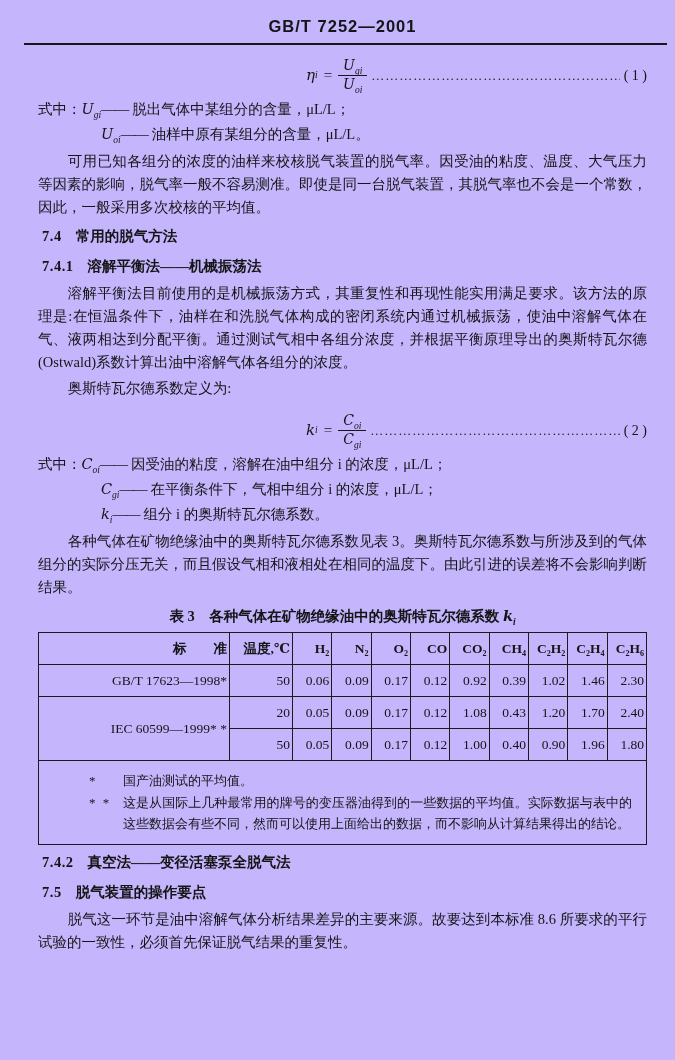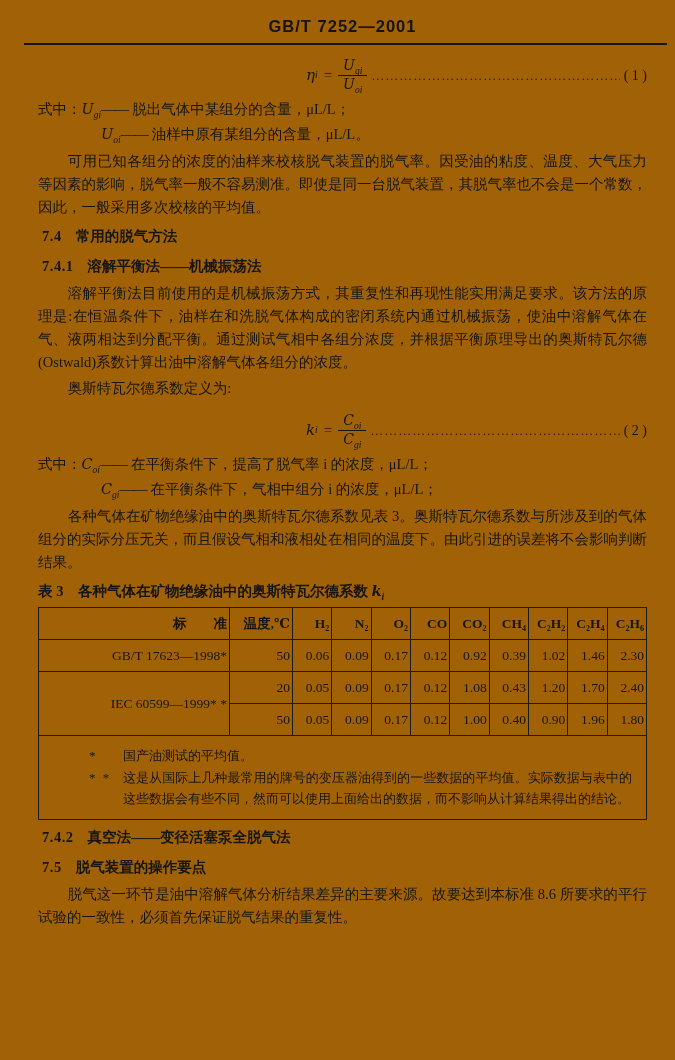--- a/index.html
+++ b/index.html
@@ -1,20 +1,20 @@
 <!DOCTYPE html>
 <html><head>
 <meta charset="utf-8">
 <style>
   html,body{margin:0;padding:0;background:#e8e8e8;}
   .page{
     position:relative;
     width:675px;height:1060px;
     margin:0 auto;
-    background:#a16207;
+    background:#c4b5fd;
     color:#151515;
     font-family:"Liberation Serif","DejaVu Serif",serif;
     font-size:14.5px;line-height:23px;
     box-sizing:border-box;
     padding:14px 28px 0 38px;
     overflow:hidden;
   }
   .doc-header{
     text-align:center;
     font-weight:bold;
@@ -41,21 +41,21 @@
   .f-label{flex:0 0 auto;font-size:14px;}
   
   .where-line{line-height:25px;}
   .where-line.cont{padding-left:63px;}
   .w-dash{letter-spacing:-1px;margin-right:4px;}
   
   .para{margin:3px 0;text-align:justify;text-indent:2.05em;}
   .sec{font-weight:bold;margin:5px 4px 2px;line-height:25px;}
   .sec-num{margin-right:14px;letter-spacing:.5px;}
   
-  .tbl-caption{font-weight:bold;font-size:14.5px;margin:5px 0 4px;line-height:24px;}
+  .tbl-caption{text-align:center;font-weight:bold;font-size:14.5px;margin:5px 0 4px;line-height:24px;}
   table.k-table{width:100%;border-collapse:collapse;table-layout:fixed;}
   .k-table th,.k-table td{
     border:1.4px solid #1b1b1b;
     text-align:right;
     font-size:13.5px;
     padding:7px 2px;
     font-weight:normal;
     line-height:17px;
   }
   .k-table th{font-weight:600;}
@@ -120,24 +120,27 @@
         <span class="fnum"><span class="mvar">C</span><sub>oi</sub></span>
         <span class="fden"><span class="mvar">C</span><sub>gi</sub></span>
       </span>
     </div>
     <div class="f-dots">………………………………………………………………</div>
     <div class="f-label">( 2 )</div>
   </div>
 
   <div>
     <div class="where-line">
-      <span>式中：</span><span class="mvar">C</span><sub>oi</sub><span class="w-dash">——</span><span>在平衡条件下，提高了脱气率 i 的浓度，μL/L；</span>
+      <span>式中：</span><span class="mvar">C</span><sub>oi</sub><span class="w-dash">——</span><span>因受油的粘度，溶解在油中组分 i 的浓度，μL/L；</span>
     </div>
     <div class="where-line cont">
       <span class="mvar">C</span><sub>gi</sub><span class="w-dash">——</span><span>在平衡条件下，气相中组分 i 的浓度，μL/L；</span>
+    </div>
+    <div class="where-line cont">
+      <span class="mvar">k</span><sub>i</sub><span class="w-dash">——</span><span>组分 i 的奥斯特瓦尔德系数。</span>
     </div>
   </div>
 
   <p class="para">各种气体在矿物绝缘油中的奥斯特瓦尔德系数见表 3。奥斯特瓦尔德系数与所涉及到的气体组分的实际分压无关，而且假设气相和液相处在相同的温度下。由此引进的误差将不会影响判断结果。</p>
 
   <div class="tbl-caption">
     <span>表 3　各种气体在矿物绝缘油中的奥斯特瓦尔德系数 </span><span class="mvar">k</span><sub>i</sub>
   </div>
 
   <table class="k-table">

